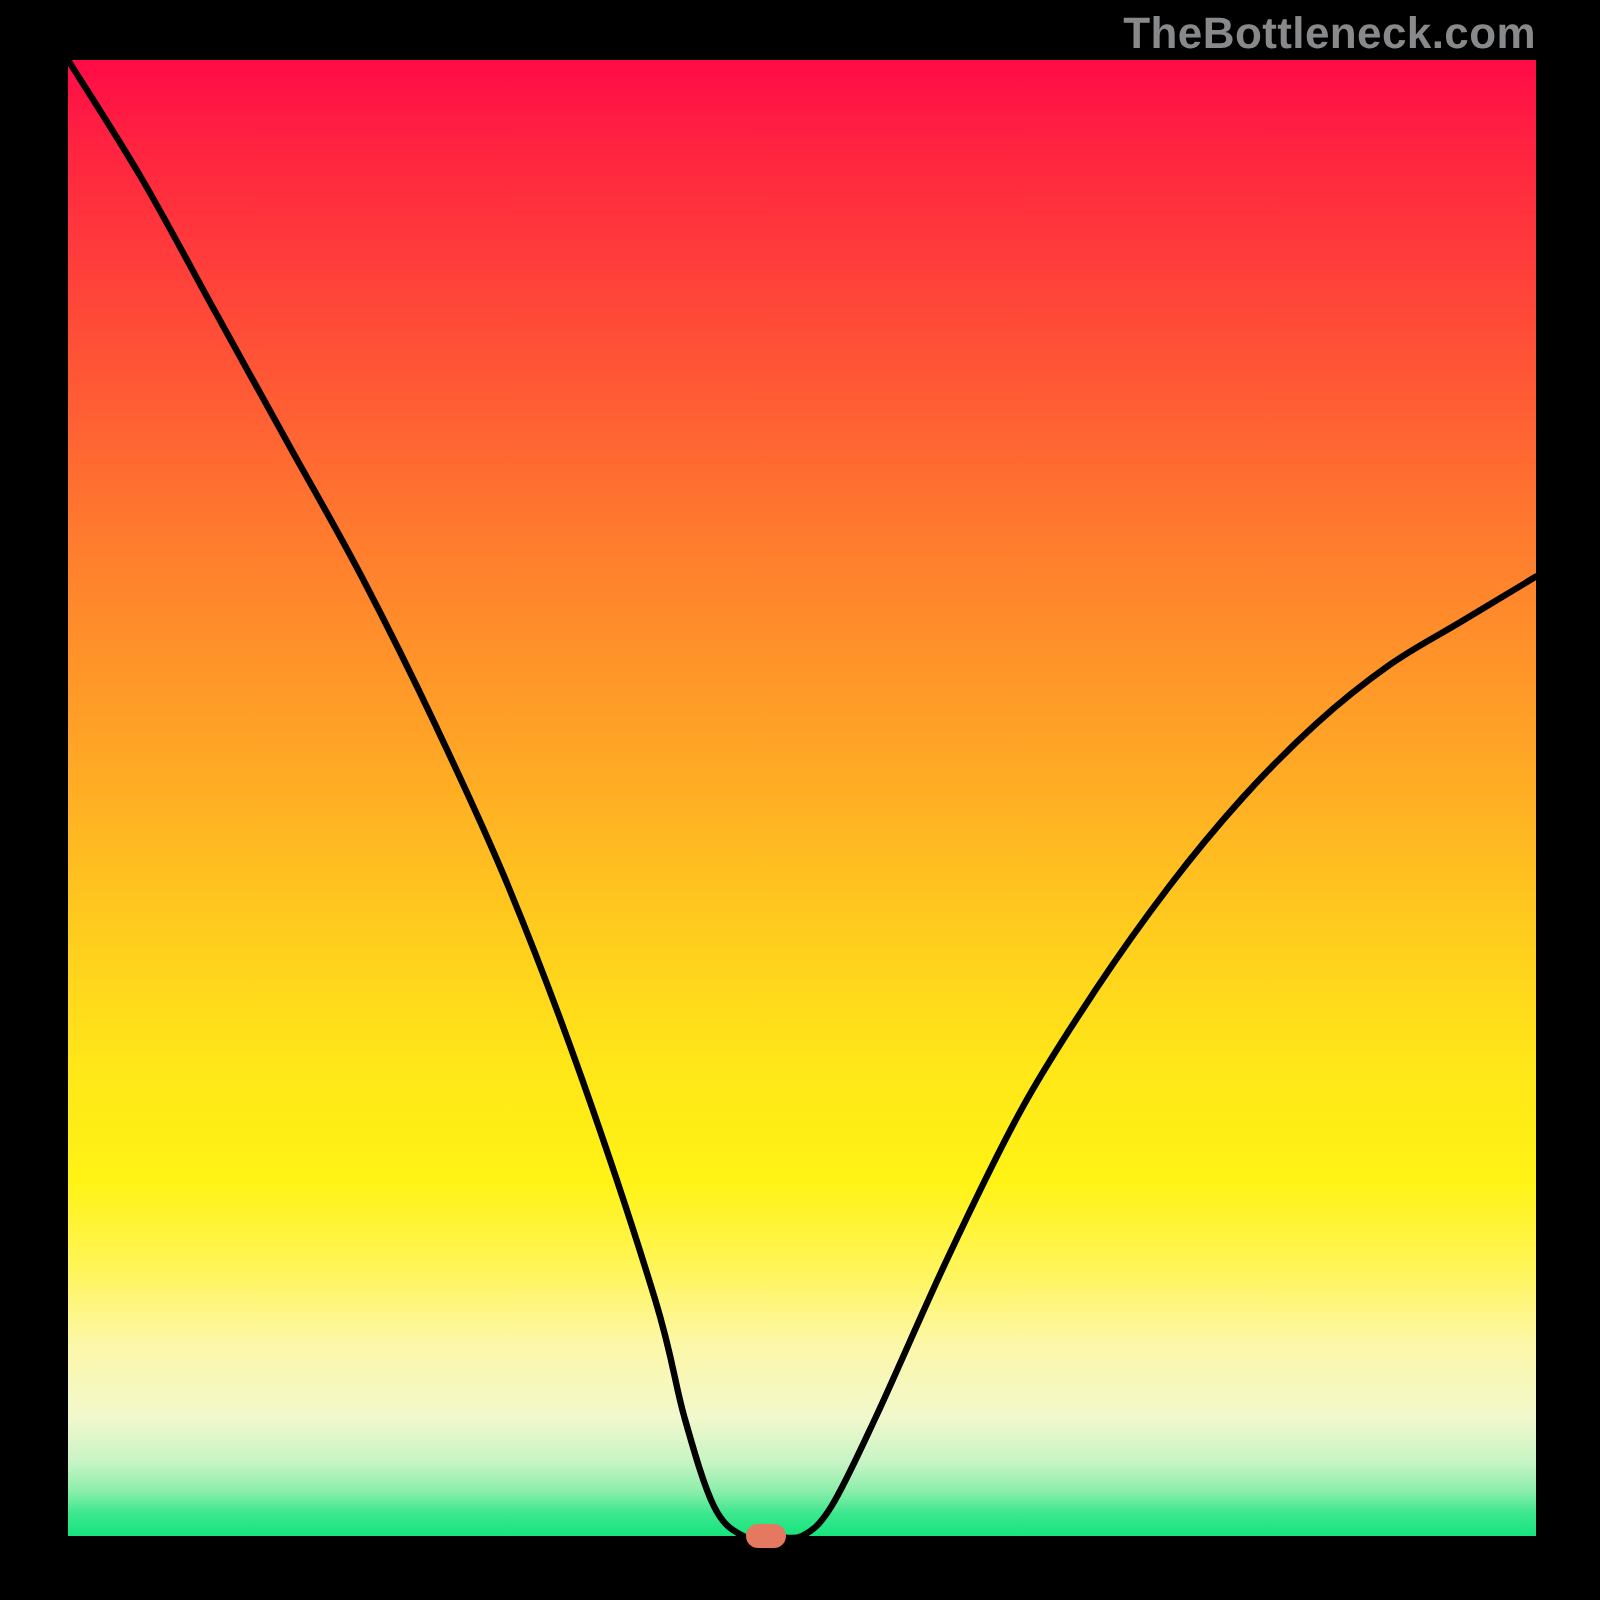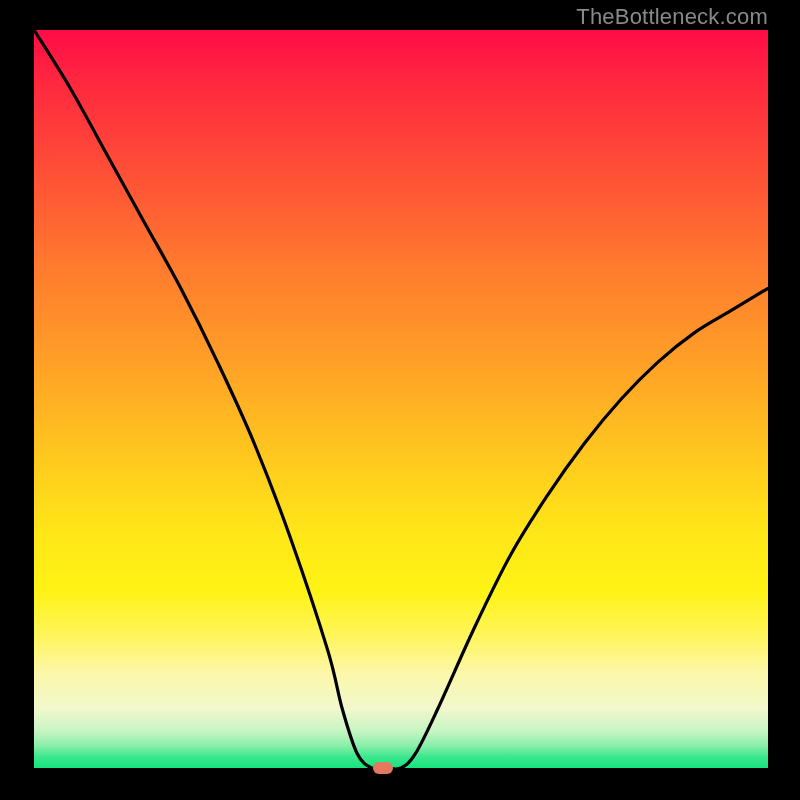--- a/index.html
+++ b/index.html
@@ -54,21 +54,21 @@
     height: 12px;
     border-radius: 6px;
     background: #e4795f;
   }
   .watermark {
     position: absolute;
     top: 4px;
     right: 32px;
     font-family: Arial, Helvetica, sans-serif;
     font-size: 22px;
-    font-weight: 400;
+    font-weight: 700;
     letter-spacing: 0.2px;
     color: #88898b;
   }
 </style>
 </head>
 <body>
 
 <div class="frame">
 
   <div class="watermark">TheBottleneck.com</div>

